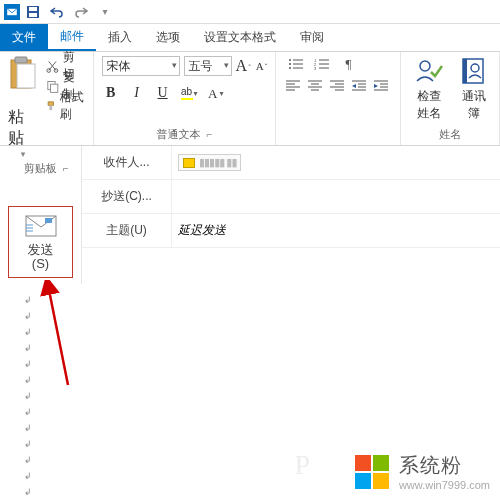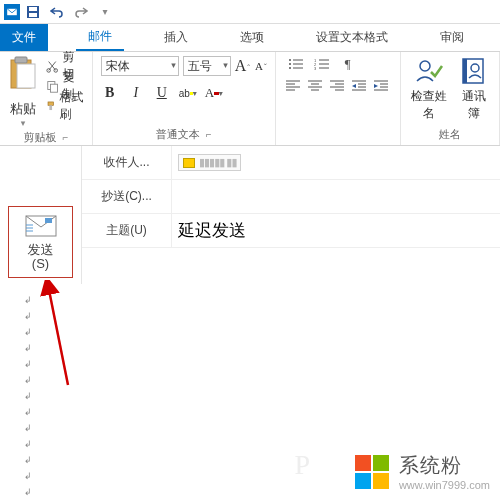--- a/index.html
+++ b/index.html
@@ -1,52 +1,52 @@
 <!DOCTYPE html>
 <html><head>
   <meta charset="utf-8">
   <style>
     * { margin: 0; padding: 0; box-sizing: border-box; }
     body { font-family: "Microsoft YaHei", SimSun, sans-serif; font-size: 12px; color: #333; overflow: hidden; width: 500px; height: 501px; background: #fff; }
     .qat { height: 24px; background: #fff; display: flex; align-items: center; padding: 0 4px; border-bottom: 1px solid #ddd; }
     .qat-mini { width: 16px; height: 16px; background: #0072c6; display: inline-flex; align-items: center; justify-content: center; margin-right: 2px; }
     .qat-mini svg { width: 10px; height: 8px; }
     .qat-item { width: 22px; height: 20px; display: inline-flex; align-items: center; justify-content: center; margin-right: 2px; }
-    .tabs { height: 28px; display: flex; align-items: stretch; border-bottom: 1px solid #d4d4d4; background: #fff; gap: 28px; }
+    .tabs { height: 28px; display: flex; align-items: stretch; border-bottom: 1px solid #d4d4d4; background: #fff; }
     .tab { padding: 0 12px; display: flex; align-items: center; cursor: pointer; color: #444; }
     .tab-file { background: #0072c6; color: #fff; }
     .tab-active { color: #0072c6; border-bottom: 2px solid #0072c6; }
     .ribbon { display: flex; background: #fff; border-bottom: 1px solid #d4d4d4; height: 94px; }
     .ribbon-group { display: flex; flex-direction: column; border-right: 1px solid #e5e5e5; padding: 2px 4px 0; }
     .group-body { flex: 1; display: flex; }
     .group-label { text-align: center; font-size: 11px; color: #666; padding: 2px 0 3px; display: flex; align-items: center; justify-content: center; }
     .group-label .chev { font-size: 10px; color: #888; margin-left: 6px; }
     .paste-col { display: flex; flex-direction: column; align-items: center; padding: 0 4px; }
     .paste-icon { width: 30px; height: 34px; margin-top: 2px; }
-    .paste-label { font-size: 13px; margin-top: 10px; }
+    .paste-label { font-size: 16px; margin-top: 17px; }
     .mini-actions { display: flex; flex-direction: column; justify-content: flex-start; padding-top: 2px; }
     .mini-action { display: flex; align-items: center; height: 20px; padding: 0 4px; justify-content: center; }
     .mini-action svg { width: 14px; height: 14px; margin-right: 4px; }
     .font-group .group-body { flex-direction: column; padding: 2px 4px; }
     .font-row1 { display: flex; align-items: center; gap: 4px; margin-bottom: 8px; }
     .font-select, .size-select { border: 1px solid #c0c0c0; height: 20px; padding: 0 14px 0 4px; display: inline-flex; align-items: flex-end; position: relative; background: #fff; }
     .font-select { width: 78px; }
     .size-select { width: 48px; }
     .combo-arrow { position: absolute; right: 2px; top: 3px; font-size: 9px; color: #666; }
     .aa { display: inline-flex; align-items: baseline; font-family: "Times New Roman", serif; }
     .aa .big { font-size: 16px; }
     .aa .sml { font-size: 11px; margin-left: 1px; }
     .aa .tri { font-size: 8px; color: #666; margin-left: 1px; }
     .font-row2 { display: flex; align-items: center; gap: 8px; }
     .fmt-btn { width: 18px; height: 18px; display: inline-flex; align-items: center; justify-content: center; color: #333; }
     .fmt-btn.b { font-weight: bold; font-family: "Times New Roman"; font-size: 14px; }
     .fmt-btn.i { font-style: italic; font-family: "Times New Roman"; font-size: 14px; }
     .fmt-btn.u { text-decoration: underline; font-family: "Times New Roman"; font-size: 14px; }
     .fmt-split { display: inline-flex; align-items: center; }
-    .hl { width: 14px; height: 14px; display: inline-flex; align-items: center; }
+    .hl { width: 14px; height: 14px; display: inline-flex; flex-direction: column; align-items: center; }
     .hl .sw { width: 12px; height: 3px; background: #ffff00; margin-top: 1px; }
     .fc .sw { background: #c00000; }
     .para-group .group-body { flex-direction: column; padding: 2px 6px; }
     .para-row { display: flex; align-items: center; gap: 6px; margin-bottom: 8px; }
     .list-btn { width: 20px; height: 16px; display: inline-flex; align-items: center; justify-content: center; }
     .align-btn { width: 16px; height: 14px; display: inline-flex; }
     .big-btn { display: flex; flex-direction: column; align-items: center; padding: 2px 6px; }
     .big-btn svg { width: 30px; height: 30px; margin-bottom: 2px; }
     .big-btn-label { font-size: 12px; text-align: center; }
     .compose-area { display: flex; }
@@ -55,21 +55,21 @@
     .send-btn { margin: 6px 8px; border: 1px solid #c0392b; background: #fff; text-align: center; padding: 4px 0 6px; }
     .send-btn .env { width: 32px; height: 22px; margin: 4px auto 6px; display: block; }
     .send-btn .lbl { font-size: 13px; color: #444; line-height: 14px; }
     .fields { flex: 1; }
     .field-row { display: flex; align-items: stretch; border-bottom: 1px solid #eee; }
     .field-label { width: 90px; border-right: 1px solid #eee; display: flex; align-items: center; justify-content: center; font-size: 12px; color: #444; padding: 8px 0; }
     .field-value { flex: 1; display: flex; align-items: center; padding: 0 6px; }
     .recipient { display: inline-flex; align-items: center; border: 1px solid #d0d0d0; padding: 1px 4px; font-size: 11px; background: #fafafa; }
     .recipient .flag { width: 12px; height: 10px; background: #ffcc00; border: 1px solid #c0a000; margin-right: 4px; }
     .recipient .blur { color: #bbb; letter-spacing: -1px; }
-    .subject-input { border: none; outline: none; font-size: 17px; width: 100%; background: transparent; }
+    .subject-input { border: none; outline: none; font-size: 12px; width: 100%; background: transparent; font-style: italic; }
     .body-area { padding: 8px 8px 0 24px; font-family: SimSun, serif; height: 220px; overflow: hidden; }
     .body-mark { font-size: 9px; color: #888; line-height: 16px; }
     .arrow-annot { position: absolute; left: 38px; top: 280px; pointer-events: none; }
     .arrow-annot svg { width: 60px; height: 110px; }
     .watermark { position: absolute; right: 10px; bottom: 10px; display: flex; align-items: center; gap: 10px; }
     .win-logo { width: 34px; height: 34px; display: grid; grid-template-columns: 16px 16px; grid-template-rows: 16px 16px; gap: 2px; }
     .win-logo div:nth-child(1){background:#f25022;} .win-logo div:nth-child(2){background:#7fba00;}
     .win-logo div:nth-child(3){background:#00a4ef;} .win-logo div:nth-child(4){background:#ffb900;}
     .wm-text { font-size: 20px; color: #555; font-weight: 300; letter-spacing: 1px; }
     .wm-sub { font-size: 11px; color: #aaa; }

